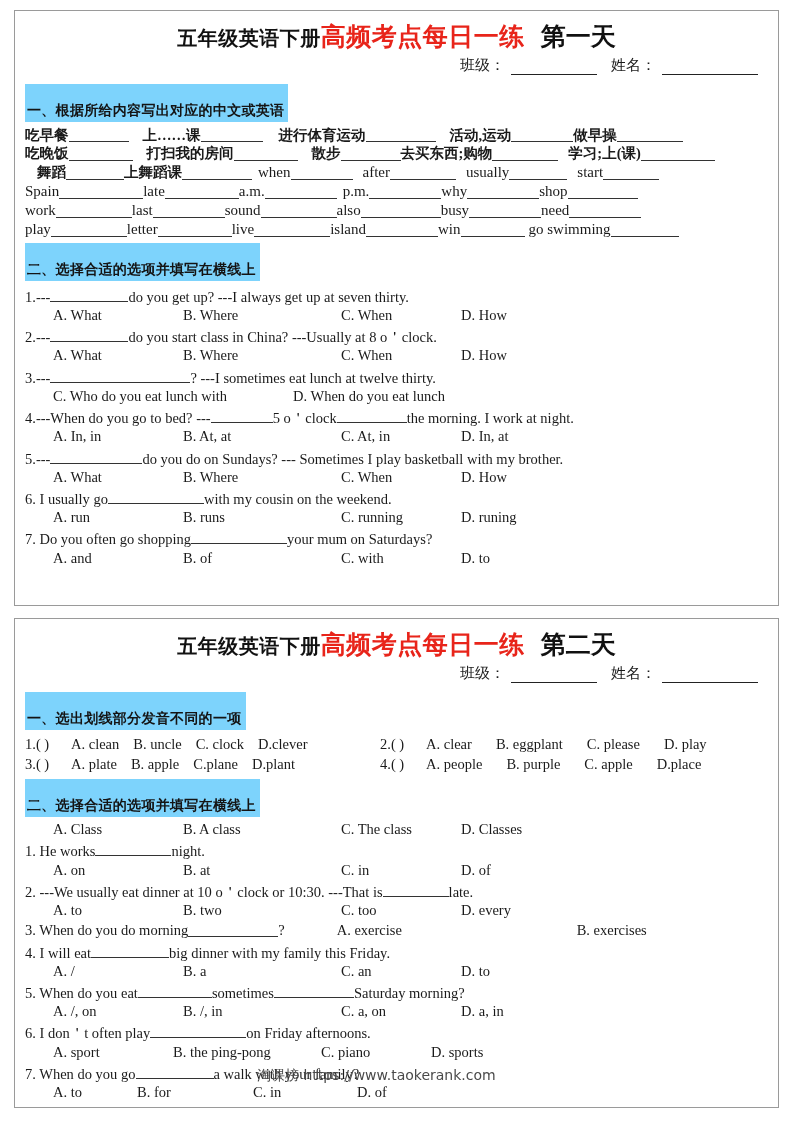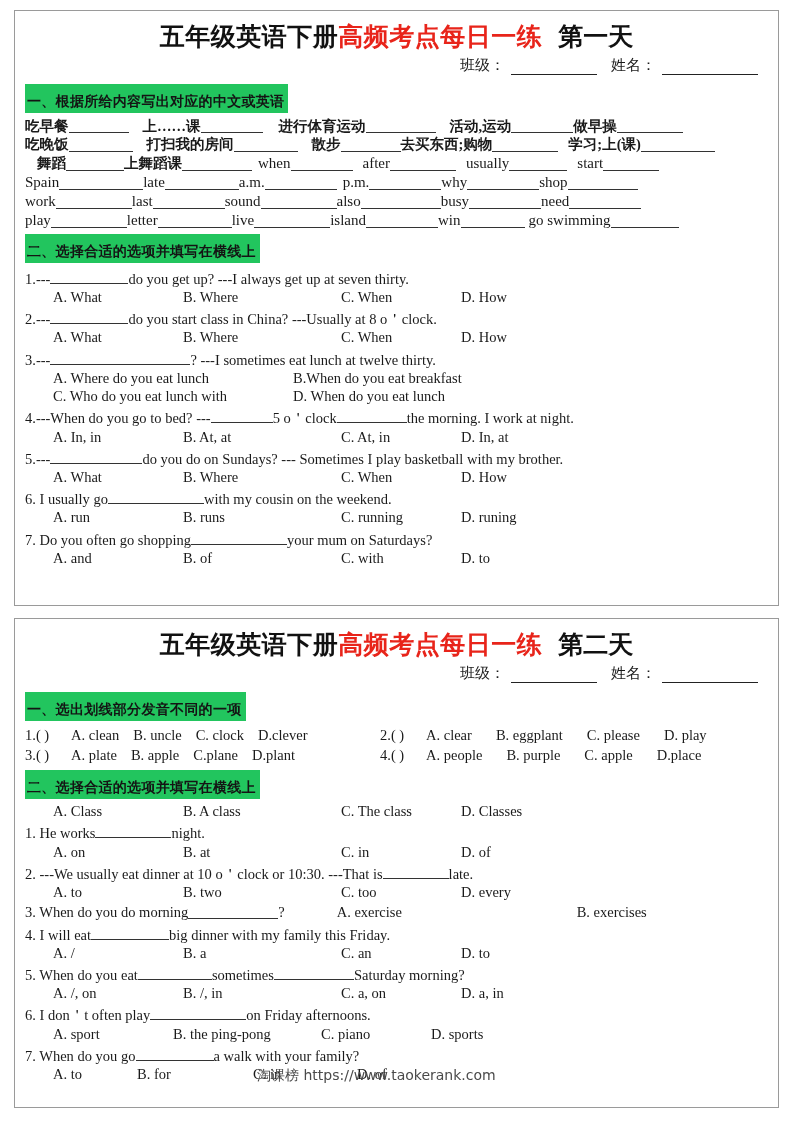--- a/index.html
+++ b/index.html
@@ -41,21 +41,21 @@
   
   .title-row {
     text-align: center;
     white-space: nowrap;
     margin: 6px 0 2px 0;
     line-height: 1.15;
   }
   .title-main {
     font-family: "DejaVu Serif", "Liberation Serif", serif;
     font-weight: bold;
-    font-size: 25px;
+    font-size: 20px;
     letter-spacing: 0.5px;
     color: #111111;
   }
   .title-red {
     font-family: "DejaVu Serif", "Liberation Serif", serif;
     font-weight: bold;
     font-size: 25px;
     letter-spacing: 0.5px;
     color: #e8241a;
   }
@@ -83,24 +83,24 @@
     border-bottom: 1.3px solid #222;
     width: 86px;
     height: 15px;
     margin: 0 10px 0 2px;
   }
   .meta-blank.wide { width: 96px; margin-right: 0; }
 
   
   .sec-head {
     display: inline-block;
-    background: #22c55e;
+    background: #7dd3fc;
     font-weight: bold;
     font-size: 14px;
-    padding: 9px 4px 2px 2px;
+    padding: 18px 4px 2px 2px;
     margin: 3px 0 2px 0;
     letter-spacing: 0.3px;
     color: #141414;
   }
 
   
   .vocab-line {
     font-size: 14.5px;
     line-height: 1.0;
     margin: 4px 0 3px 0;
@@ -382,24 +382,20 @@
 
     <div class="q-line"><span>2.---</span><span class="blank" style="width:78px"></span><span>do you start class in China?      ---Usually at 8 o＇clock.</span></div>
     <div class="opt-line cols4">
       <span class="opt">A. What</span>
       <span class="opt">B. Where</span>
       <span class="opt">C. When</span>
       <span class="opt">D. How</span>
     </div>
 
     <div class="q-line"><span>3.---</span><span class="blank" style="width:140px"></span><span>?     ---I sometimes eat lunch at twelve thirty.</span></div>
-    <div class="opt-pair">
-      <span class="op1">A. Where do you eat lunch</span>
-      <span>B.When do you eat breakfast</span>
-    </div>
     <div class="opt-pair">
       <span class="op1">C. Who do you eat lunch with</span>
       <span>D. When do you eat lunch</span>
     </div>
 
     <div class="q-line"><span>4.---When do you go to bed?     ---</span><span class="blank" style="width:62px"></span><span>5 o＇clock</span><span class="blank" style="width:70px"></span><span>the morning. I work at night.</span></div>
     <div class="opt-line cols4">
       <span class="opt">A. In, in</span>
       <span class="opt">B. At, at</span>
       <span class="opt">C. At, in</span>

